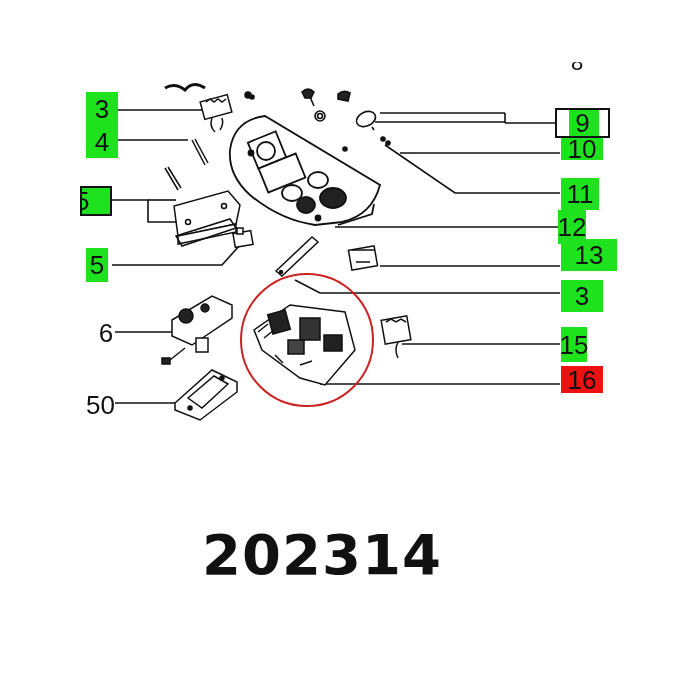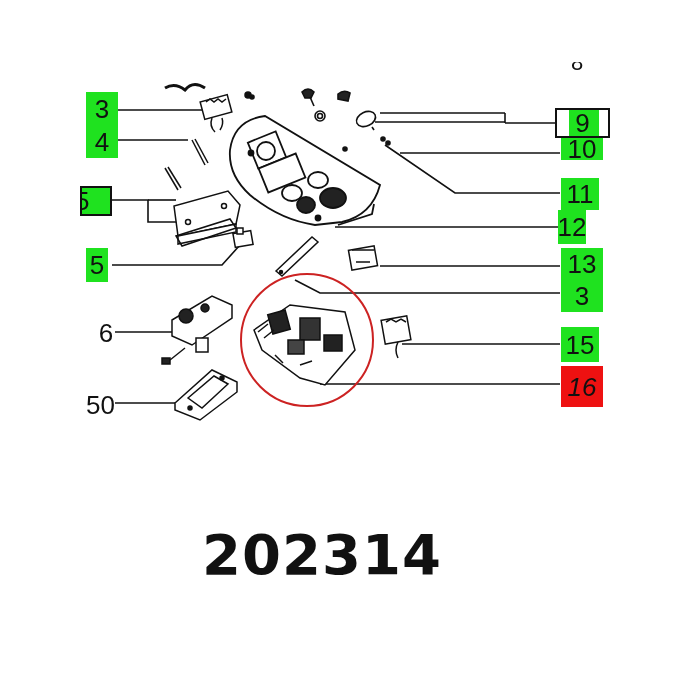--- a/index.html
+++ b/index.html
@@ -147,18 +147,18 @@
 <div class="lbl" style="left:96px;top:318px;width:20px;height:30px;">6</div>
 <div class="lbl" style="left:80px;top:388px;width:35px;height:30px;overflow:hidden;justify-content:flex-end;align-items:flex-end;">
     <span>50</span>
   </div>
 
 <div class="lbl" style="left:566px;top:62px;width:22px;height:12px;overflow:hidden;align-items:flex-end;font-size:22px;">8</div>
 <div class="lbl g boxed" style="left:555px;top:108px;width:55px;height:30px;background:linear-gradient(to right,#fff 0,#fff 12px,#1fe21f 12px,#1fe21f 42px,#fff 42px);">9</div>
 <div class="lbl g" style="left:561px;top:138px;width:42px;height:22px;">10</div>
 <div class="lbl g" style="left:561px;top:178px;width:38px;height:32px;text-align:center;">11</div>
 <div class="lbl g" style="left:558px;top:210px;width:28px;height:34px;">12</div>
-<div class="lbl g" style="left:561px;top:248px;width:42px;height:32px;text-align:right;">13</div>
+<div class="lbl g" style="left:561px;top:239px;width:56px;height:32px;text-align:right;">13</div>
 <div class="lbl g" style="left:561px;top:280px;width:42px;height:32px;">3</div>
-<div class="lbl g" style="left:561px;top:327px;width:38px;height:35px;">15</div>
-<div class="lbl r" style="left:561px;top:366px;width:42px;height:41px;font-style:italic;">16</div>
+<div class="lbl g" style="left:561px;top:327px;width:26px;height:35px;">15</div>
+<div class="lbl r" style="left:561px;top:366px;width:42px;height:27px;">16</div>
 
 <div class="partnum">202314</div>
 
 </body></html>

